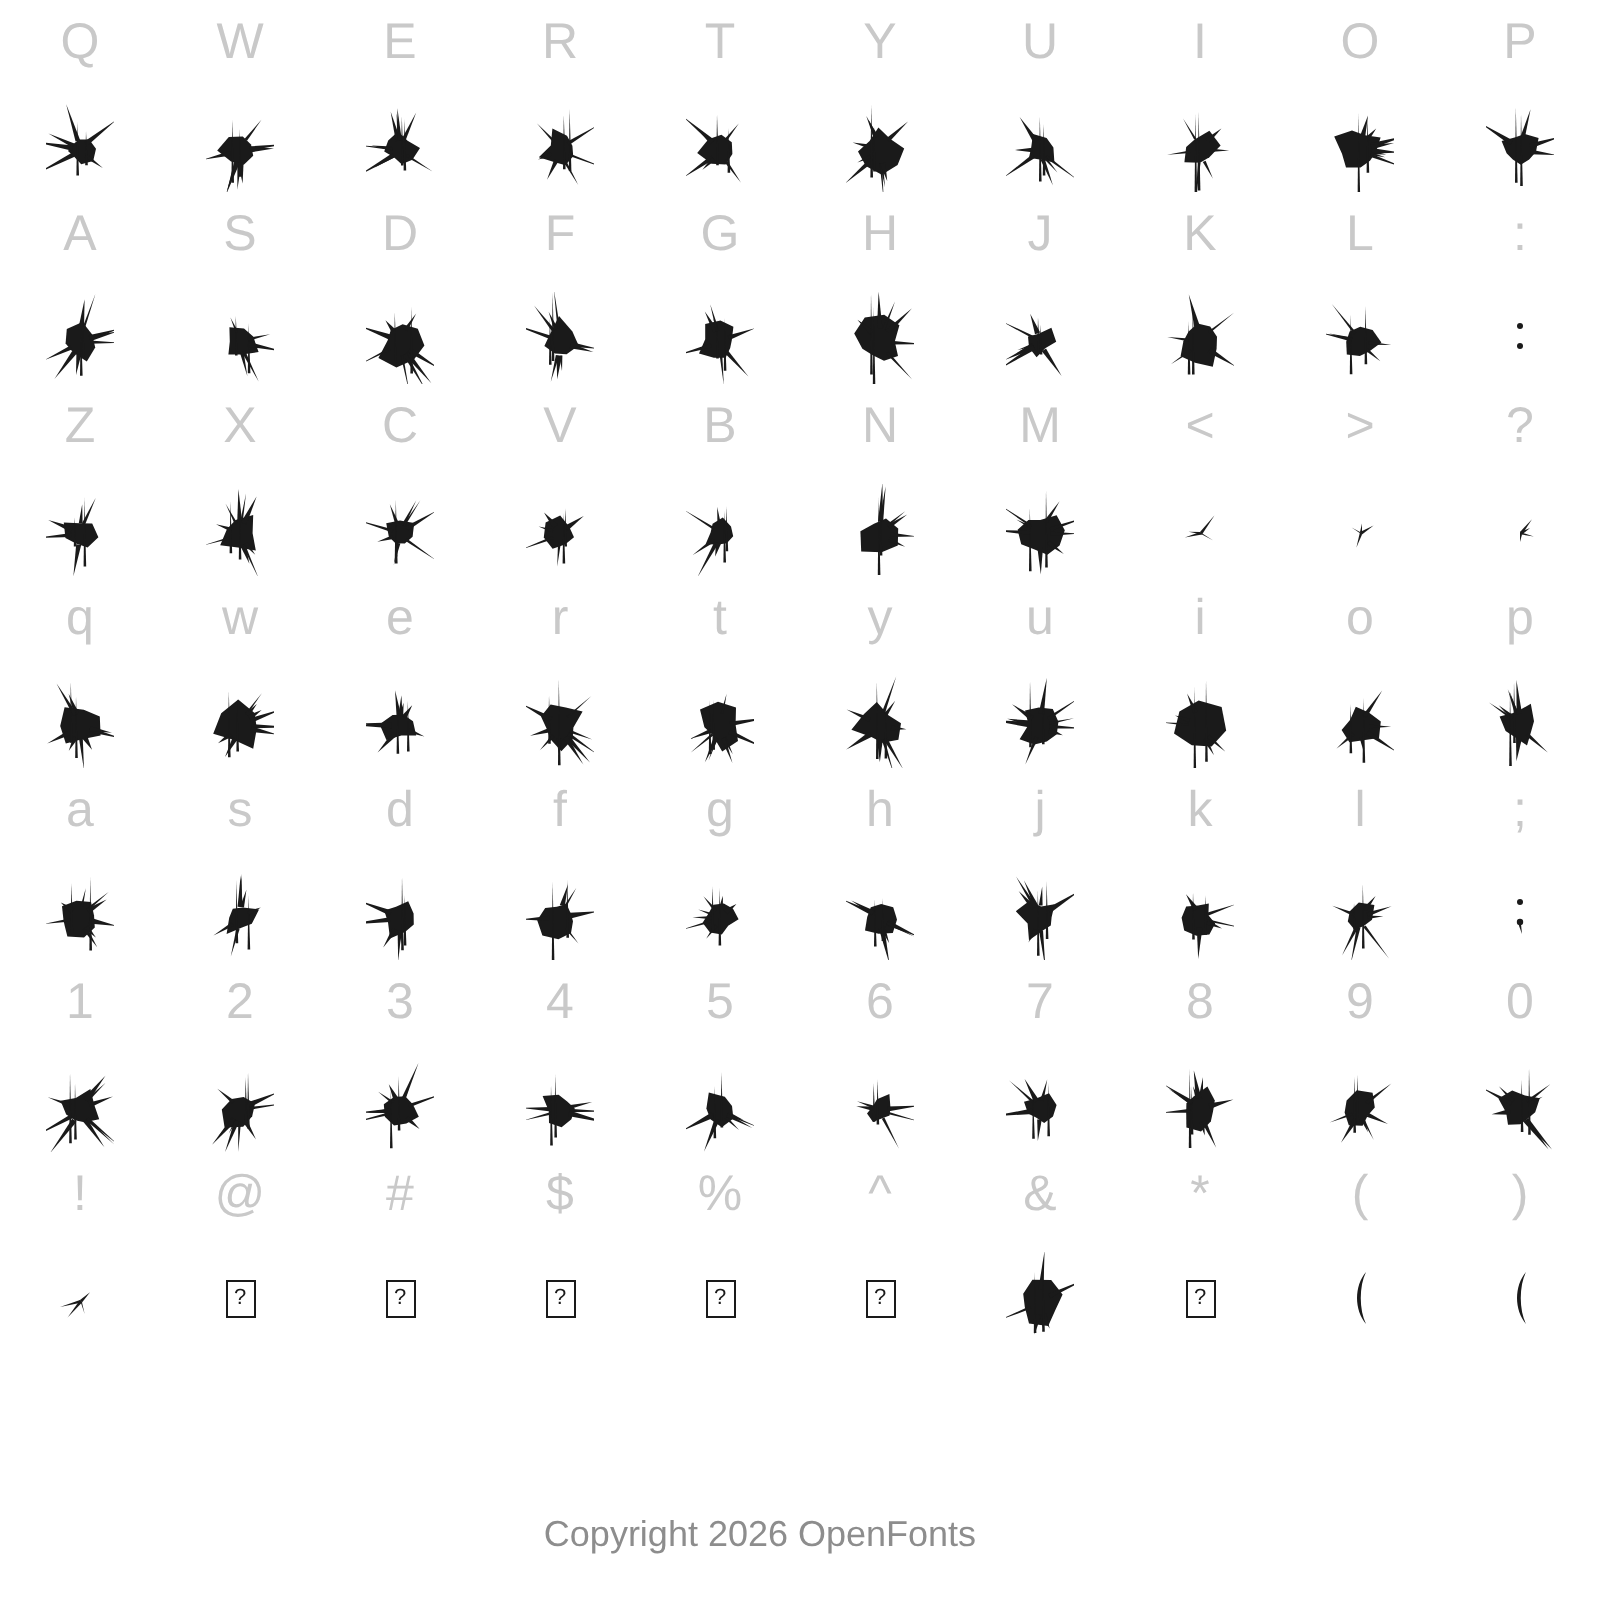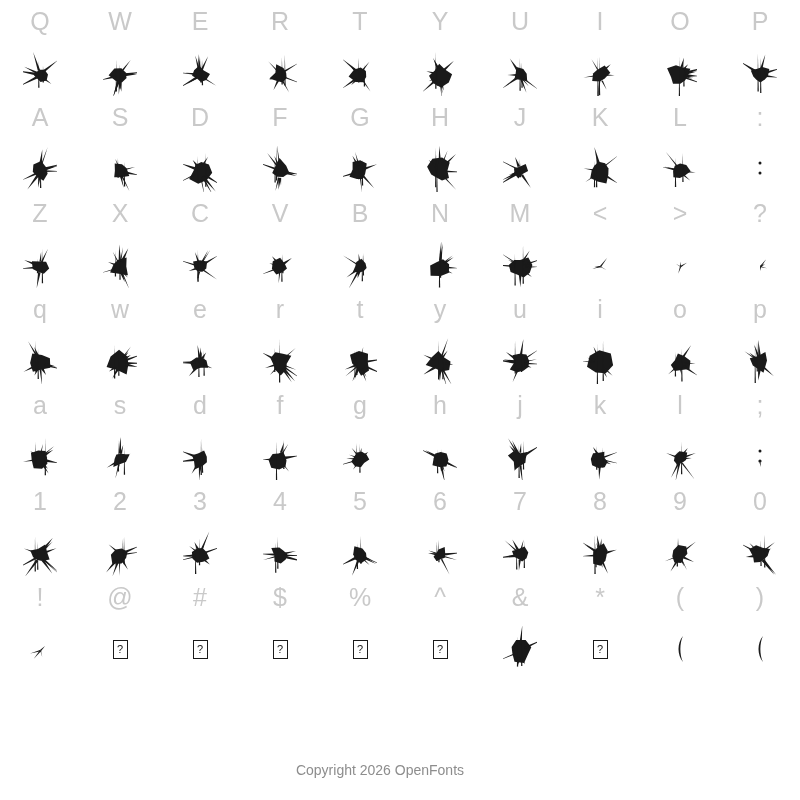--- a/index.html
+++ b/index.html
@@ -68,21 +68,21 @@
     line-height: 17px;
     text-align: center;
     font-family: "Liberation Sans", sans-serif;
   }
   #copyright {
     position: absolute;
     left: 0;
     right: 0;
     bottom: 22px;
     text-align: center;
-    font-size: 14px;
+    font-size: 18px;
     color: #8d8d8d;
     font-family: "Liberation Sans", sans-serif;
     padding-right: 40px;
   }
 </style>
 </head>
 <body>
 
 <div id="sheet">
   <div class="grid" id="grid">

